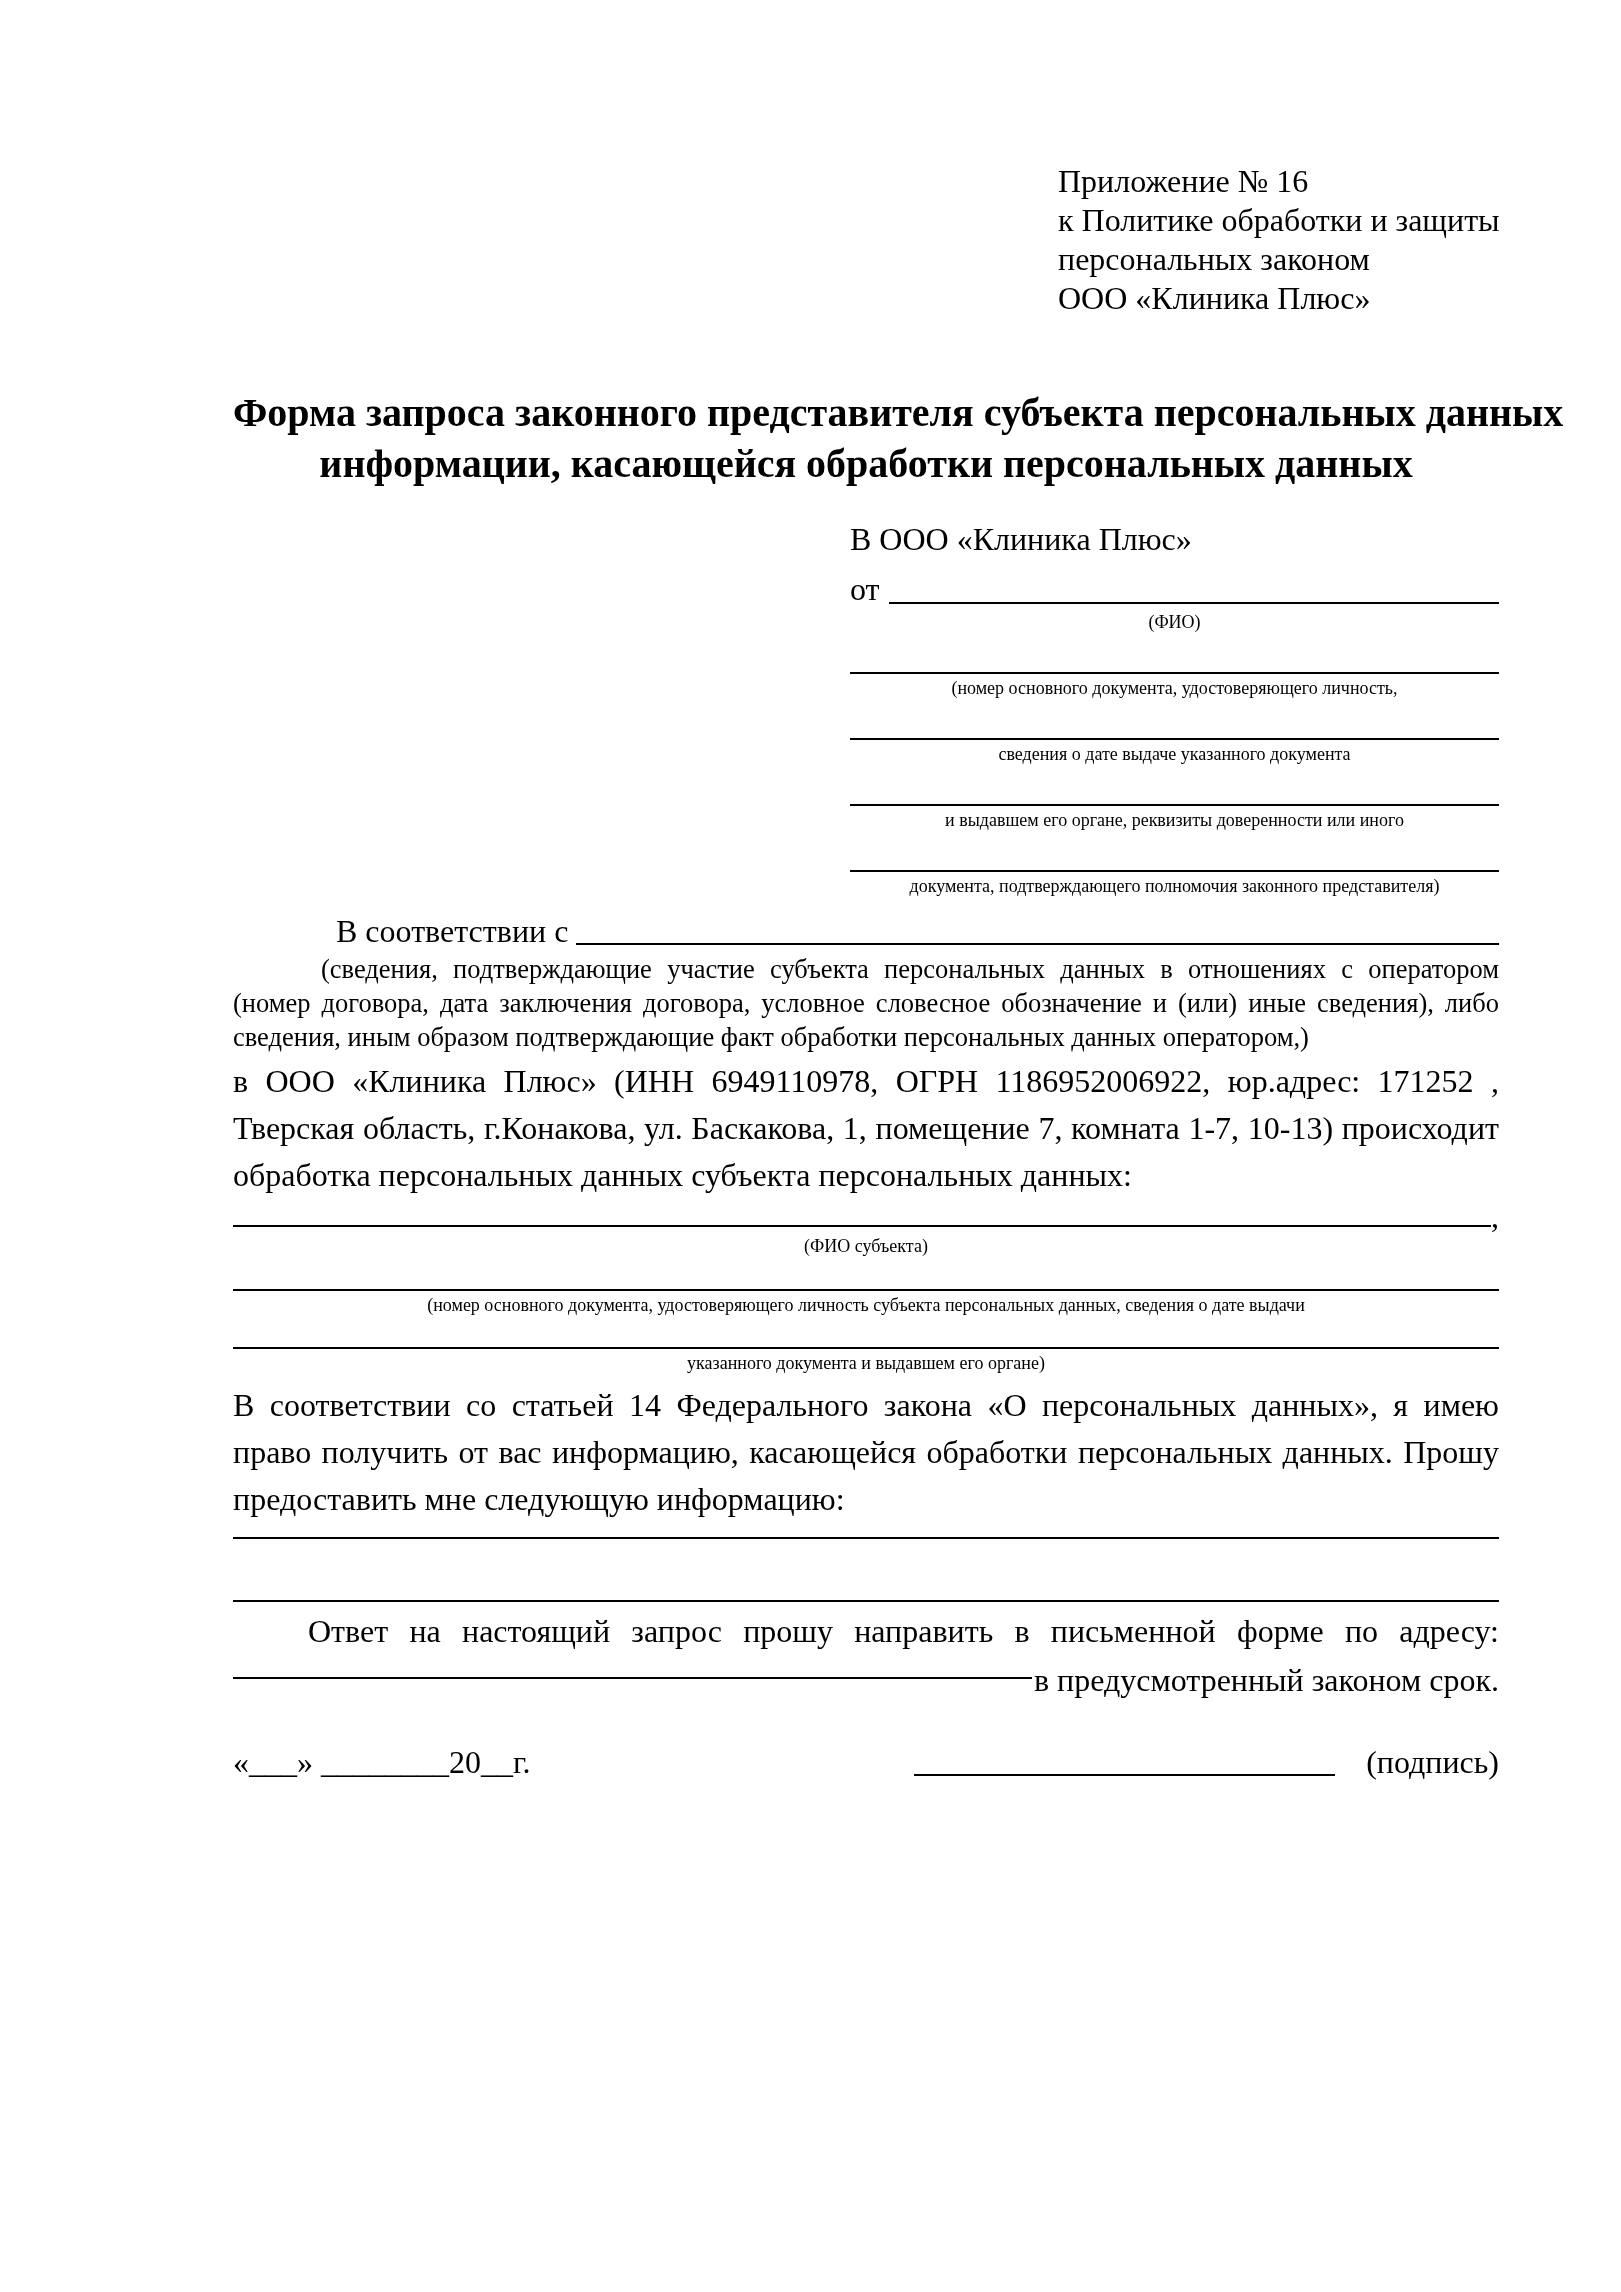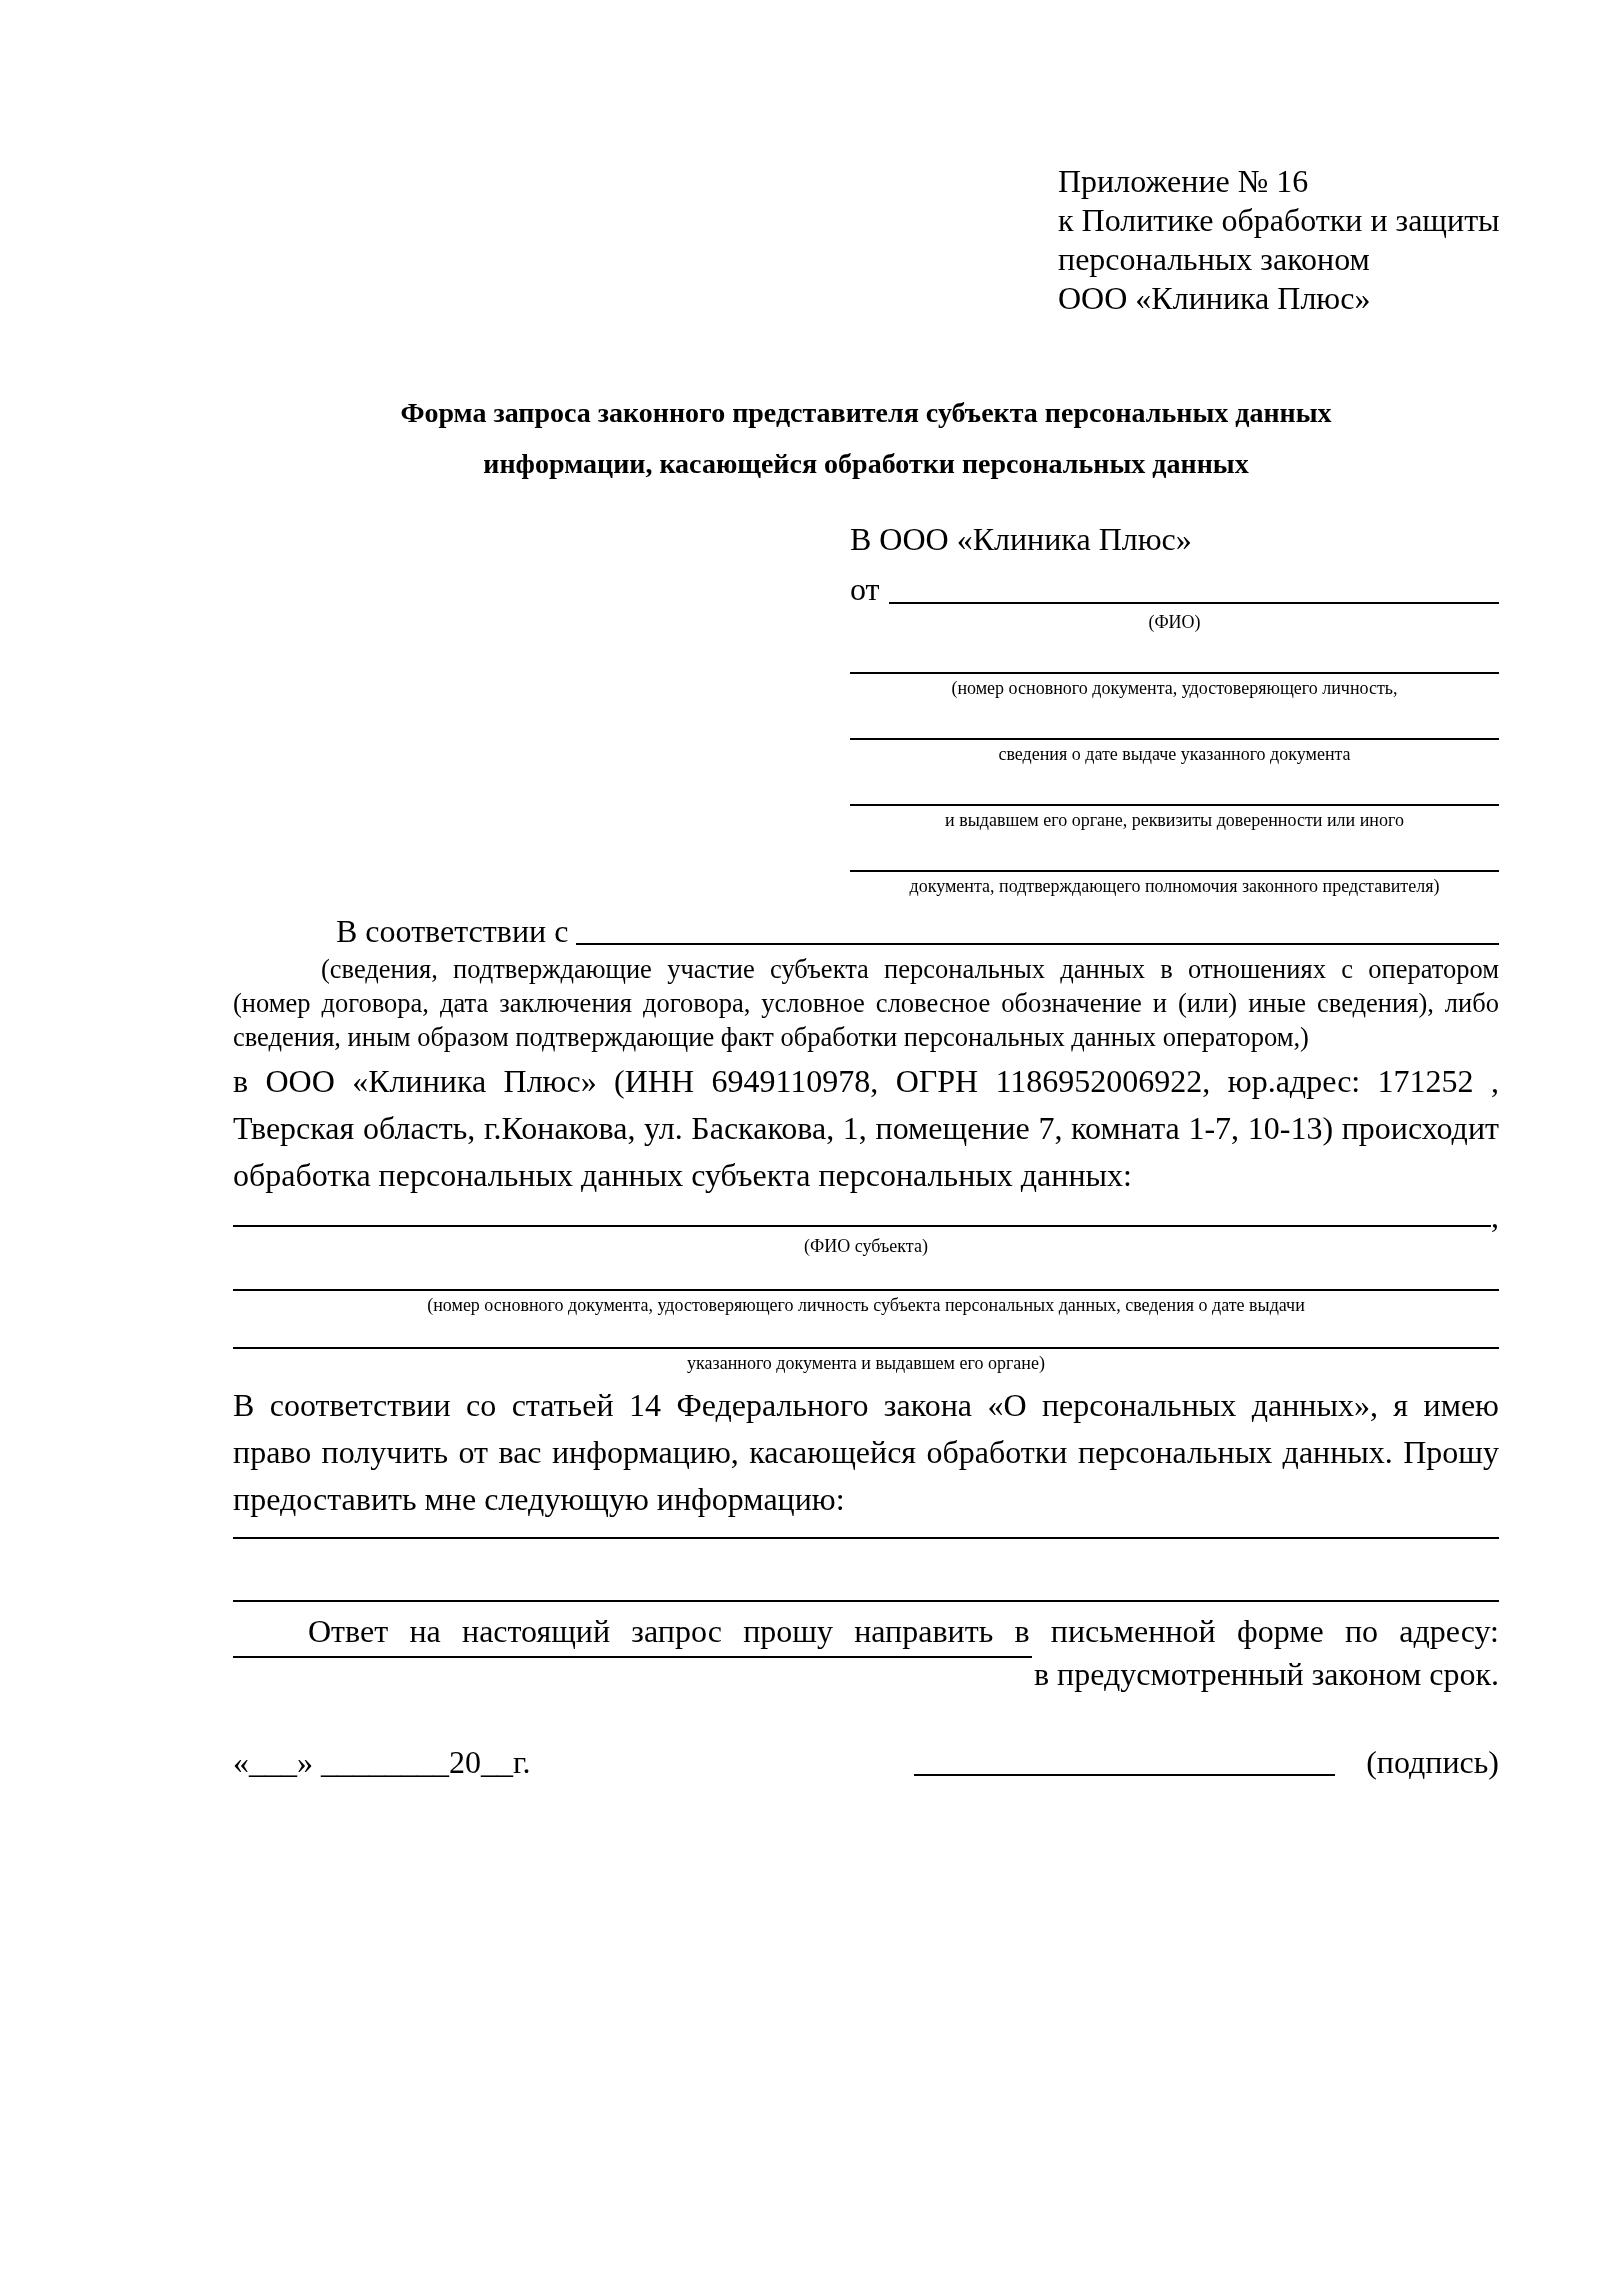--- a/index.html
+++ b/index.html
@@ -10,21 +10,21 @@
     font-family:"Liberation Serif","DejaVu Serif",serif;
     font-size:32px;
     padding:162px 122px 0 233px;
     box-sizing:border-box;
     overflow:hidden;
   }
   
   .appendix { width:441px; margin-left:auto; line-height:39px; }
   .appendix div { white-space:nowrap; }
   
-  .title { margin-top:69px; text-align:center; font-weight:bold; font-size:28px; line-height:51px; }
+  .title { margin-top:69px; text-align:center; font-weight:bold; font-size:40px; line-height:51px; }
   .title div { white-space:nowrap; }
   
   .addressee { margin-left:617px; margin-top:27.4px; }
   .addr-org { line-height:47px; white-space:nowrap; }
   .from-row { display:flex; align-items:flex-end; height:45px; }
   .from-row .label { padding-right:9.8px; }
   .fill { flex:1 1 auto; border-bottom:2.9px solid #000; margin-bottom:4.9px; }
   .hint { font-size:18px; line-height:29px; text-align:center; }
   .blank { height:35px; border-bottom:2.9px solid #000; width:100%; }
   .blank.h14 { height:13.7px; }
@@ -32,21 +32,21 @@
   .blank.h62 { height:61px; }
   
   .request-heading { text-align:center; margin-top:15.7px; line-height:43px; }
   .intro-row { display:flex; align-items:flex-end; height:45px; margin-top:3.9px; }
   .intro-row .label { padding-left:103px; padding-right:7.8px; white-space:nowrap; }
   .intro-hint { font-size:26.5px; line-height:34px; text-align:justify; text-indent:88px; margin-top:2px; }
   .para { text-align:justify; line-height:47px; margin-top:3.9px; }
   .blank-row { display:flex; align-items:flex-end; height:33px; }
   .blank-row .comma { line-height:1; }
   .reply1 { text-align:justify; text-align-last:justify; text-indent:75px; line-height:49px; margin-top:5.9px; }
-  .reply2 { display:flex; align-items:flex-start; height:49px; }
+  .reply2 { display:flex; align-items:center; height:49px; }
   .reply2 .tail { white-space:nowrap; padding-left:2px; }
   
   .footer-row { display:flex; justify-content:space-between; align-items:flex-end; margin-top:39px; }
   .date { white-space:nowrap; }
   .sig { display:flex; align-items:flex-end;gap:31px; }
   .sig-line { width:421px; border-bottom:2.9px solid #000; margin-bottom:5.9px; }
   .sig-hint { white-space:nowrap; }
 </style>
 </head>
 <body>

